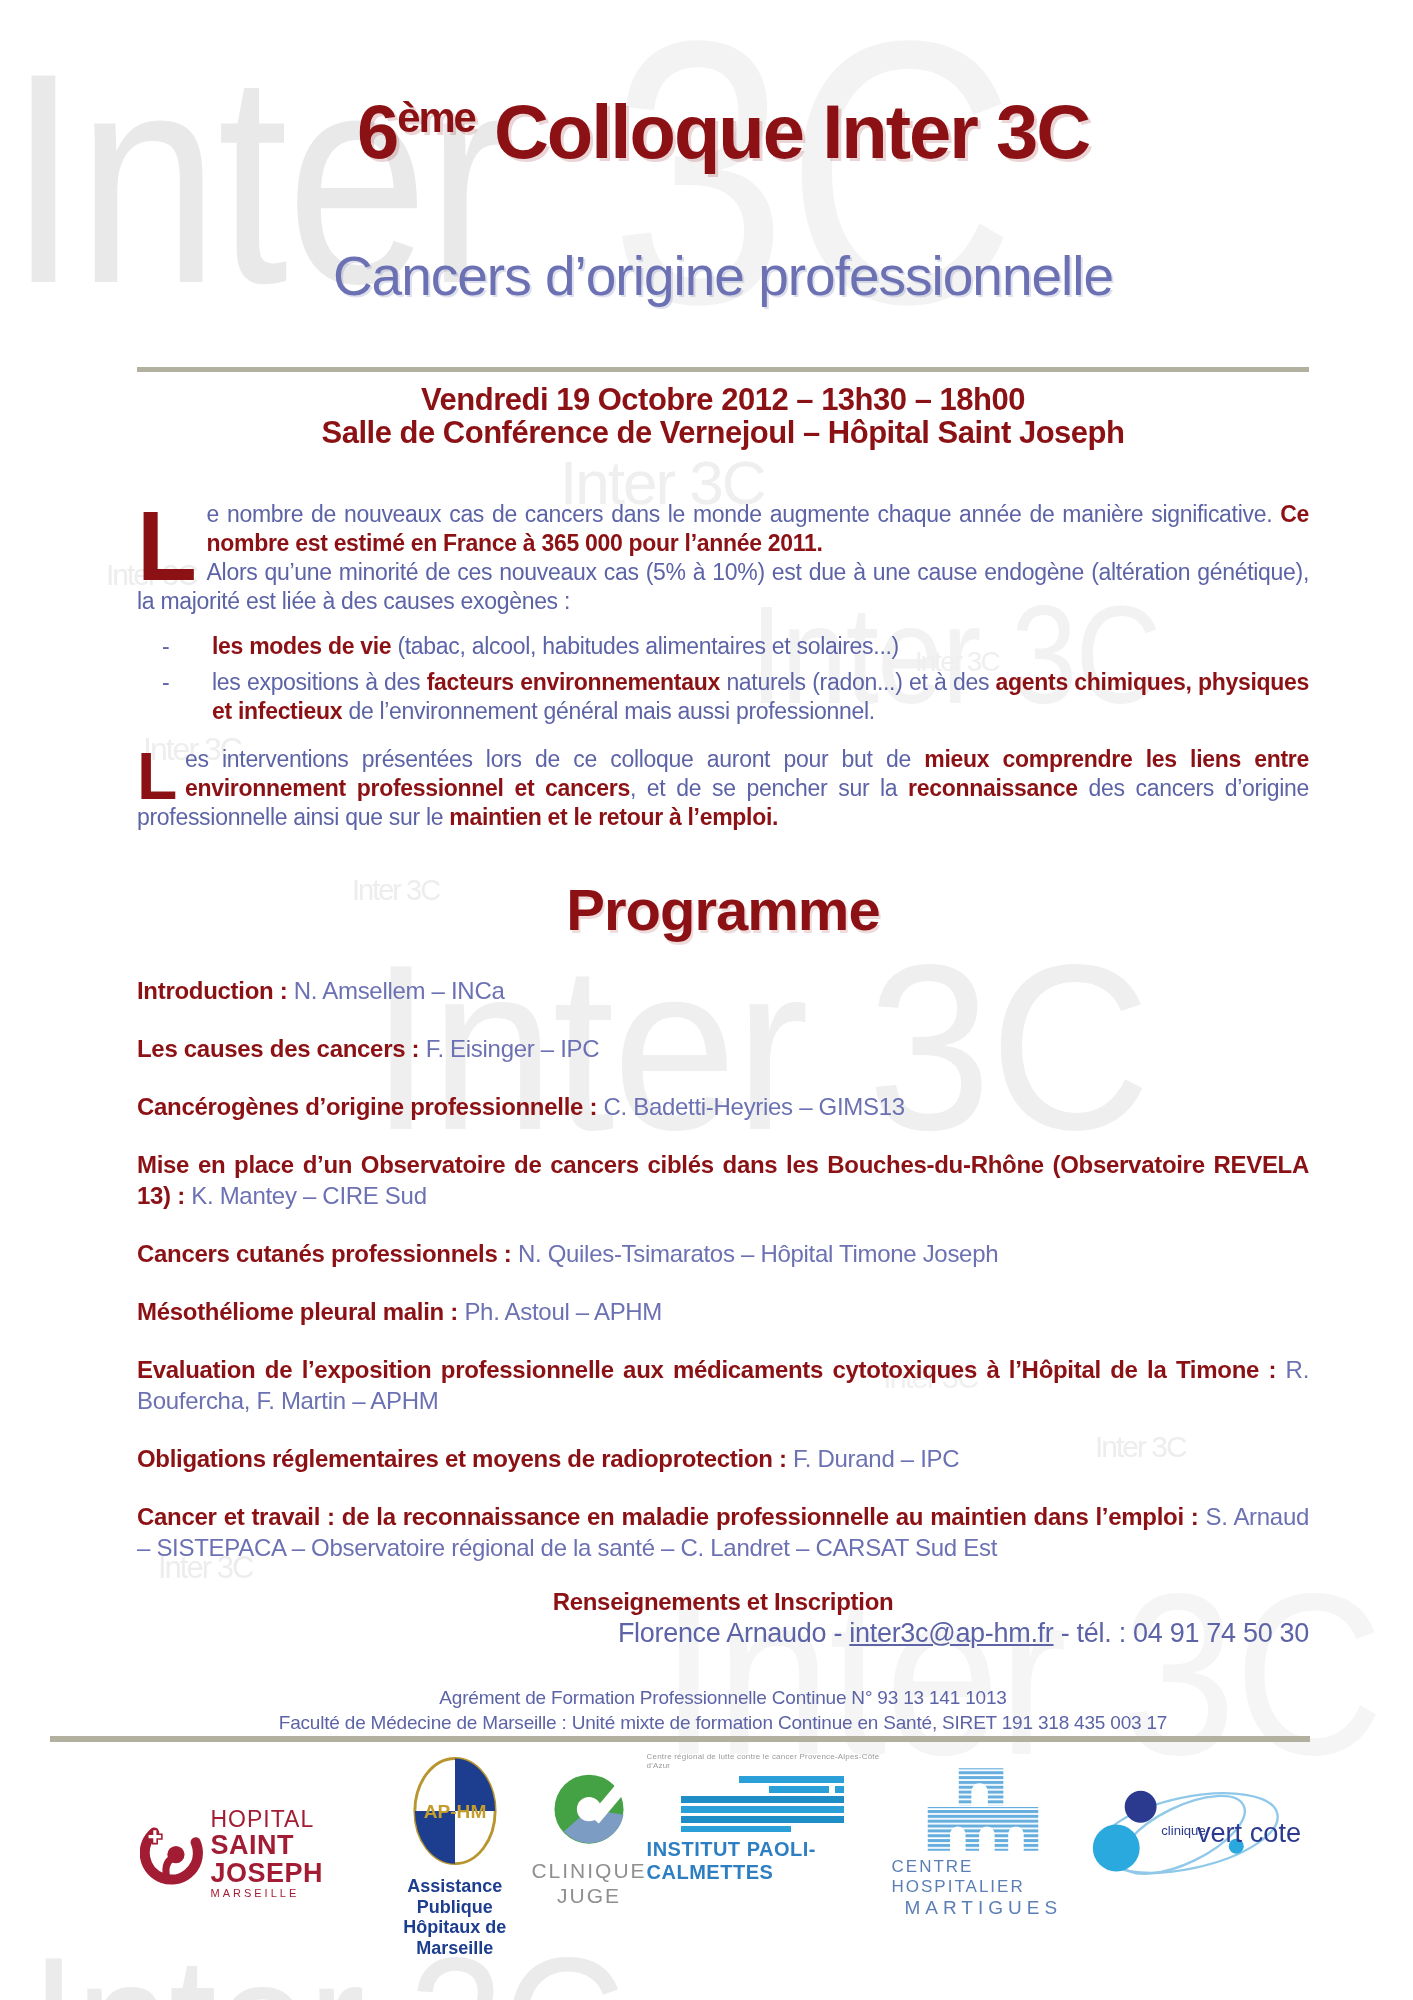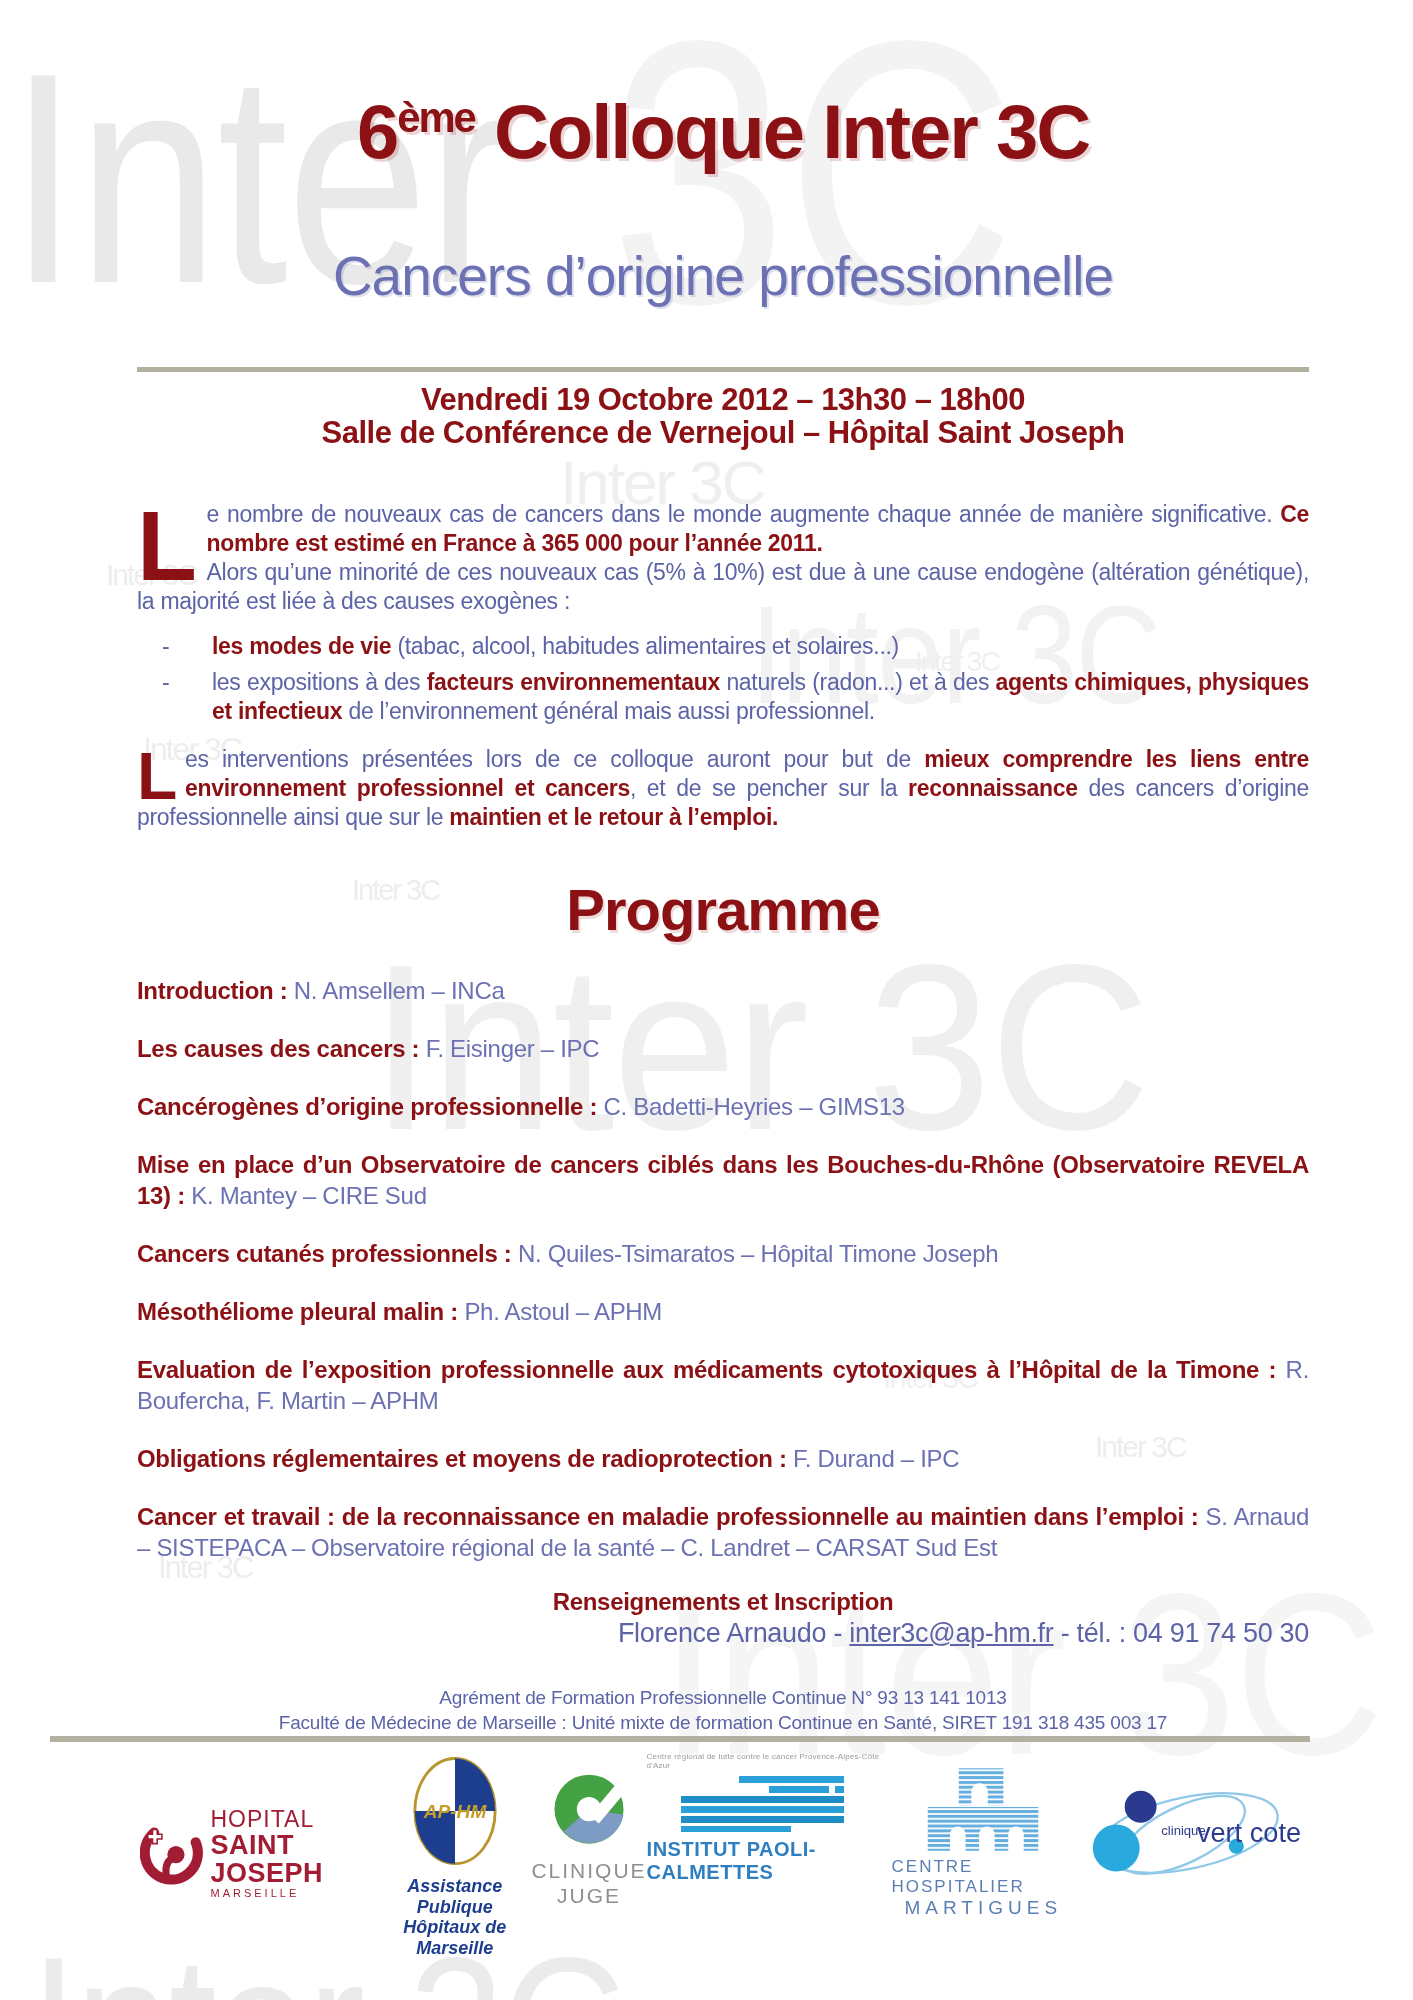--- a/index.html
+++ b/index.html
@@ -66,21 +66,21 @@
   .legal{top:1685px;color:var(--blue);font-size:19px;line-height:25px;letter-spacing:-.2px;}
   
   .logos{top:1752px;left:140px;width:1160px;height:175px;display:flex;align-items:flex-start;
          justify-content:space-between;z-index:3;}
   .logo{display:flex;flex-direction:column;align-items:center;}
   .logo-hsj{flex-direction:row;align-items:center;margin-top:55px;}
   .hsj-text{margin-left:8px;color:#a21d33;line-height:1.05;}
   .hsj-l1{font-size:23px;letter-spacing:1px;}
   .hsj-l2{font-size:27px;font-weight:bold;letter-spacing:.5px;}
   .hsj-l3{font-size:11px;letter-spacing:3px;}
-  .logo-aphm{margin-top:2px;font-style:italic;}
+  .logo-aphm{margin-top:2px;}
   .aphm-text{color:#1d3d8f;font-weight:bold;font-size:18px;line-height:1.15;text-align:center;margin-top:4px;}
   .logo-cj{margin-top:18px;}
   .cj-text{color:#8f8f8f;font-size:21px;letter-spacing:2px;line-height:1.2;text-align:center;margin-top:4px;}
   .logo-ipc{}
   .ipc-tiny{color:#9a9a9a;font-size:8px;letter-spacing:.2px;margin-bottom:6px;}
   .ipc-name{color:#2d7fc1;font-weight:bold;font-size:20px;letter-spacing:.5px;margin-top:6px;}
   .logo-chm{margin-top:14px;}
   .chm-l1{color:#5b7fb5;font-size:17px;letter-spacing:2px;margin-top:3px;}
   .chm-l2{color:#5b7fb5;font-size:19px;letter-spacing:5px;}
   .logo-vc{margin-top:34px;}

